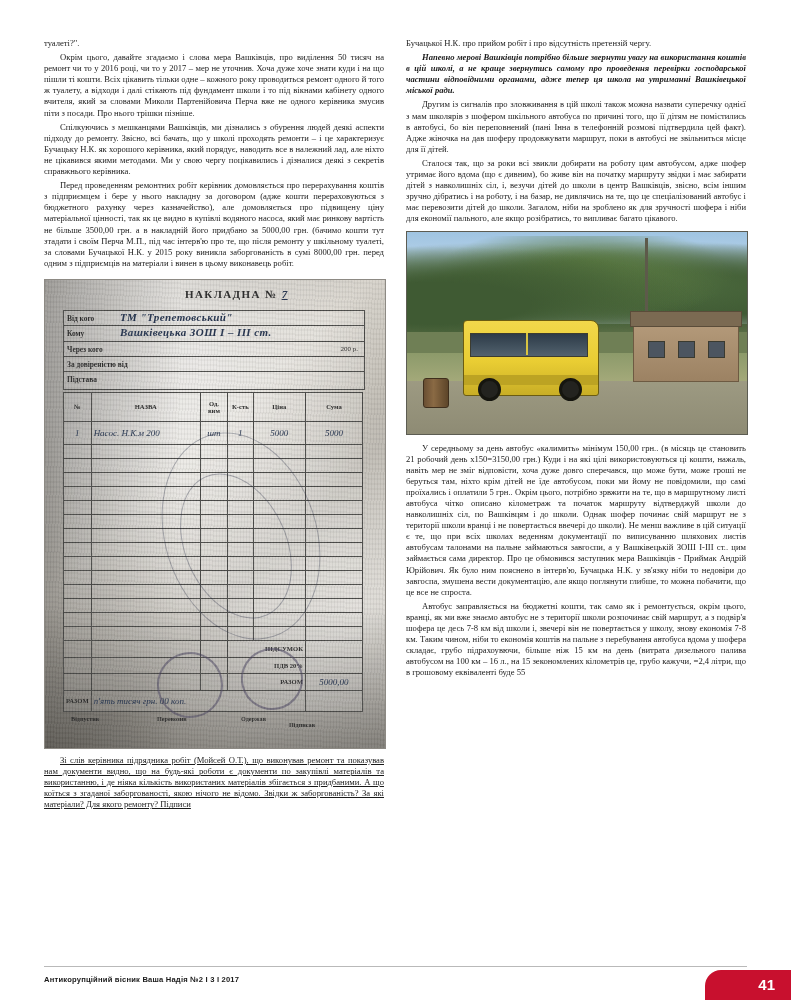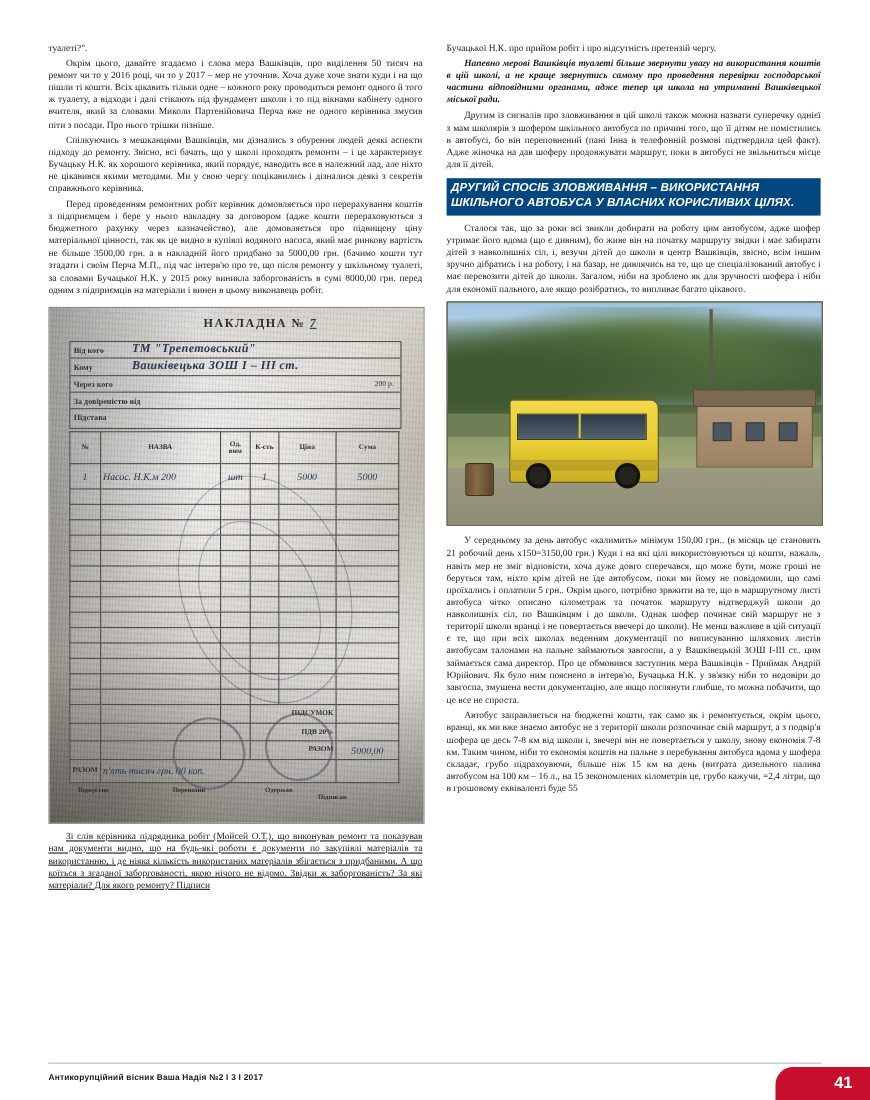--- a/index.html
+++ b/index.html
@@ -527,24 +527,23 @@
         <div style="position:absolute; left:196px; bottom:26px; font-size:6.2px; font-weight:bold; color:#2b2b2b;">Одержав</div>
         <div style="position:absolute; left:244px; bottom:20px; font-size:6.2px; font-weight:bold; color:#2b2b2b;">Підписав</div>
         <div class="grain"></div>
       </div>
 
       <p class="cap">Зі слів керівника підрядника робіт (Мойсей О.Т.), що виконував ремонт та показував нам документи видно, що на будь-які роботи є документи по закупівлі матеріалів та використанню, і де ніяка кількість використаних матеріалів збігається з придбаними. А що коїться з згаданої заборгованості, якою нічого не відомо. Звідки ж заборгованість? За які матеріали? Для якого ремонту? Підписи</p>
     </div>
 
     <div class="col">
       <p class="noind">Бучацької Н.К. про прийом робіт і про відсутність претензій чергу.</p>
-      <p class="bold-lead">Напевно мерові Вашківців туалеті більше звернути увагу на використання коштів в цій школі, а не краще звернутись самому про проведення перевірки господарської частини відповідними органами, адже тепер ця школа на утриманні Вашківецької міської ради.</p>
+      <p class="bold-lead">Напевно мерові Вашківців потрібно більше звернути увагу на використання коштів в цій школі, а не краще звернутись самому про проведення перевірки господарської частини відповідними органами, адже тепер ця школа на утриманні Вашківецької міської ради.</p>
       <p>Другим із сигналів про зловживання в цій школі також можна назвати суперечку однієї з мам школярів з шофером шкільного автобуса по причині того, що її дітям не помістились в автобусі, бо він переповнений (пані Інна в телефонній розмові підтвердила цей факт). Адже жіночка на дав шоферу продовжувати маршрут, поки в автобусі не звільниться місце для її дітей.</p>
 
-      <div class="subhead">ДРУГИЙ СПОСІБ ЗЛОВЖИВАННЯ – ВИКОРИСТАННЯ ШКІЛЬНОГО АВТОБУСА У ВЛАСНИХ КОРИСЛИВИХ ЦІЛЯХ.</div>
 
       <p>Сталося так, що за роки всі звикли добирати на роботу цим автобусом, адже шофер утримає його вдома (що є дивним), бо живе він на початку маршруту звідки і має забирати дітей з навколишніх сіл, і, везучи дітей до школи в центр Вашківців, звісно, всім іншим зручно дібратись і на роботу, і на базар, не дивлячись на те, що це спеціалізований автобус і має перевозити дітей до школи. Загалом, ніби на зроблено як для зручності шофера і ніби для економії пального, але якщо розібратись, то випливає багато цікавого.</p>
 
       <div class="photo">
         <div class="sky"></div>
         <div class="trees"></div>
         <div class="ground"></div>
         <div class="road"></div>
         <div class="pole"></div>
         <div class="house">

